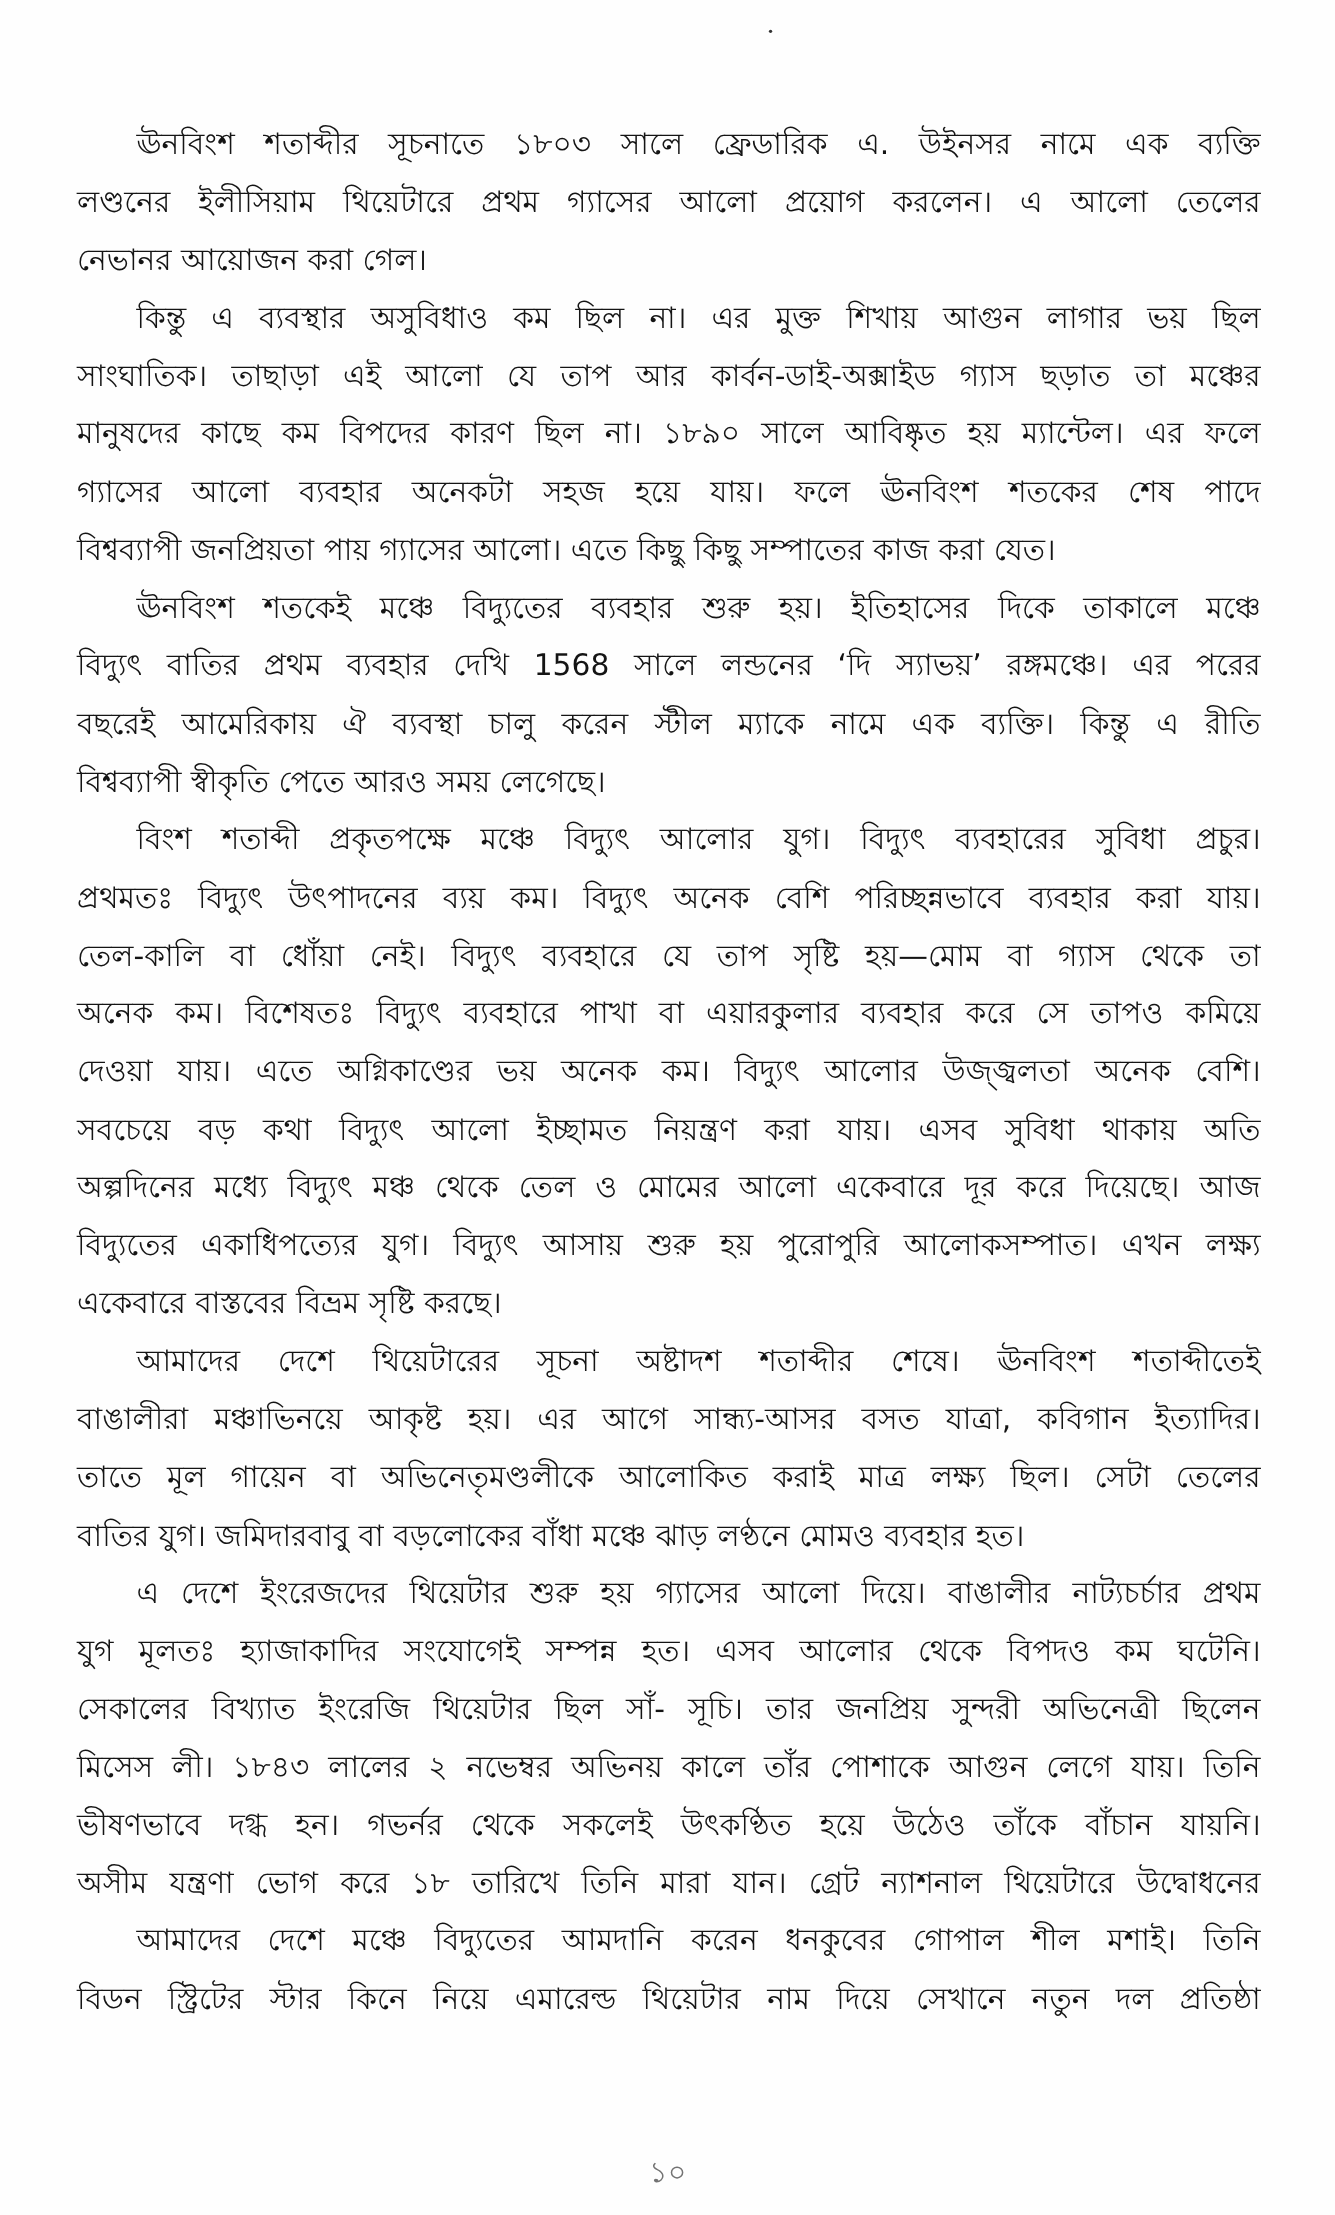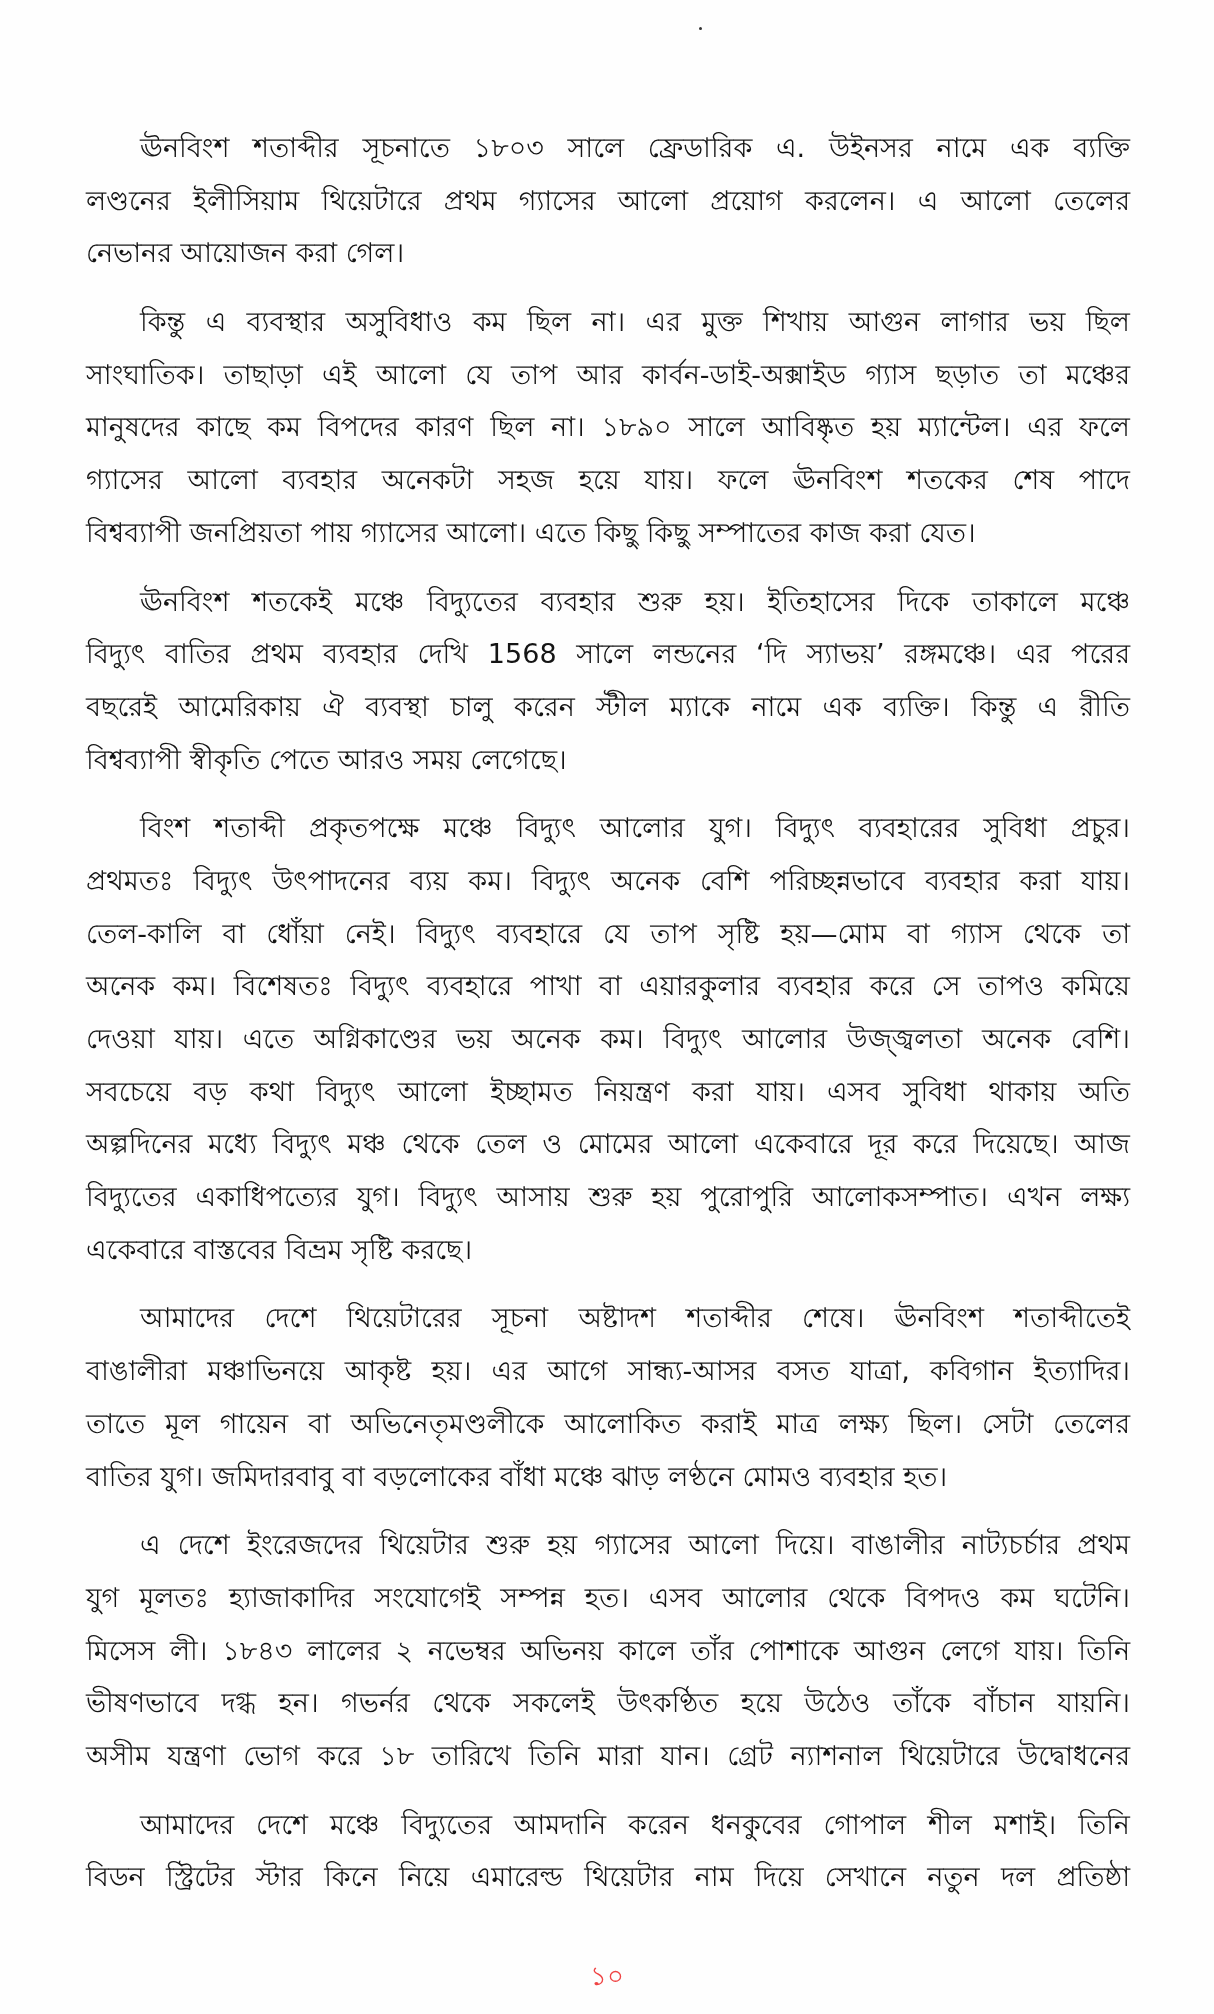--- a/index.html
+++ b/index.html
@@ -4,32 +4,32 @@
 <style>
   html, body { margin: 0; padding: 0; background: #ffffff; }
   body { width: 1214px; height: 2014px; position: relative; overflow: hidden; }
   .page {
     position: absolute; left: 0; top: 0; width: 1214px; height: 2014px;
     background: #fefefe; color: #141414;
     font-family: "DejaVu Sans", "Liberation Sans", sans-serif;
   }
   .dot { position: absolute; width: 3px; height: 3px; border-radius: 50%; background: #333; }
   .body-text { position: absolute; left: 70px; top: 106px; width: 1076px; }
-  .para { margin: 16px; padding: 0; }
+  .para { margin: 0; padding: 0; }
   .line {
     display: block; height: 52.7px; line-height: 52.7px;
     font-size: 27px; white-space: nowrap;
     text-align: justify; text-align-last: justify;
     overflow: visible;
   }
   .line.first { padding-left: 54px; }
   .line.last { text-align-last: left; }
   .page-number {
     position: absolute; left: 0; width: 1214px; top: 1958px;
-    text-align: center; font-size: 26px; line-height: 36px; color: #ef4444;
+    text-align: center; font-size: 26px; line-height: 36px; color: #737373;
   }
 </style>
 </head>
 <body>
 
 <div class="page">
   <span class="dot" style="left:699px; top:27px;"></span>
 
   <div class="body-text" id="body-text">
       <div class="para">
@@ -63,20 +63,21 @@
       </div>
       <div class="para">
         <span class="line first">আমাদের দেশে থিয়েটারের সূচনা অষ্টাদশ শতাব্দীর শেষে। ঊনবিংশ শতাব্দীতেই</span>
         <span class="line">বাঙালীরা মঞ্চাভিনয়ে আকৃষ্ট হয়। এর আগে সান্ধ্য-আসর বসত যাত্রা, কবিগান ইত্যাদির।</span>
         <span class="line">তাতে মূল গায়েন বা অভিনেতৃমণ্ডলীকে আলোকিত করাই মাত্র লক্ষ্য ছিল। সেটা তেলের</span>
         <span class="line last">বাতির যুগ। জমিদারবাবু বা বড়লোকের বাঁধা মঞ্চে ঝাড় লণ্ঠনে মোমও ব্যবহার হত।</span>
       </div>
       <div class="para">
         <span class="line first">এ দেশে ইংরেজদের থিয়েটার শুরু হয় গ্যাসের আলো দিয়ে। বাঙালীর নাট্যচর্চার প্রথম</span>
         <span class="line">যুগ মূলতঃ হ্যাজাকাদির সংযোগেই সম্পন্ন হত। এসব আলোর থেকে বিপদও কম ঘটেনি।</span>
+        <span class="line">সেকালের বিখ্যাত ইংরেজি থিয়েটার ছিল সাঁ- সূচি। তার জনপ্রিয় সুন্দরী অভিনেত্রী ছিলেন</span>
         <span class="line">মিসেস লী। ১৮৪৩ লালের ২ নভেম্বর অভিনয় কালে তাঁর পোশাকে আগুন লেগে যায়। তিনি</span>
         <span class="line">ভীষণভাবে দগ্ধ হন। গভর্নর থেকে সকলেই উৎকণ্ঠিত হয়ে উঠেও তাঁকে বাঁচান যায়নি।</span>
         <span class="line">অসীম যন্ত্রণা ভোগ করে ১৮ তারিখে তিনি মারা যান। গ্রেট ন্যাশনাল থিয়েটারে উদ্বোধনের</span>
       </div>
       <div class="para">
         <span class="line first">আমাদের দেশে মঞ্চে বিদ্যুতের আমদানি করেন ধনকুবের গোপাল শীল মশাই। তিনি</span>
         <span class="line">বিডন স্ট্রিটের স্টার কিনে নিয়ে এমারেল্ড থিয়েটার নাম দিয়ে সেখানে নতুন দল প্রতিষ্ঠা</span>
       </div>
     </div>
 

